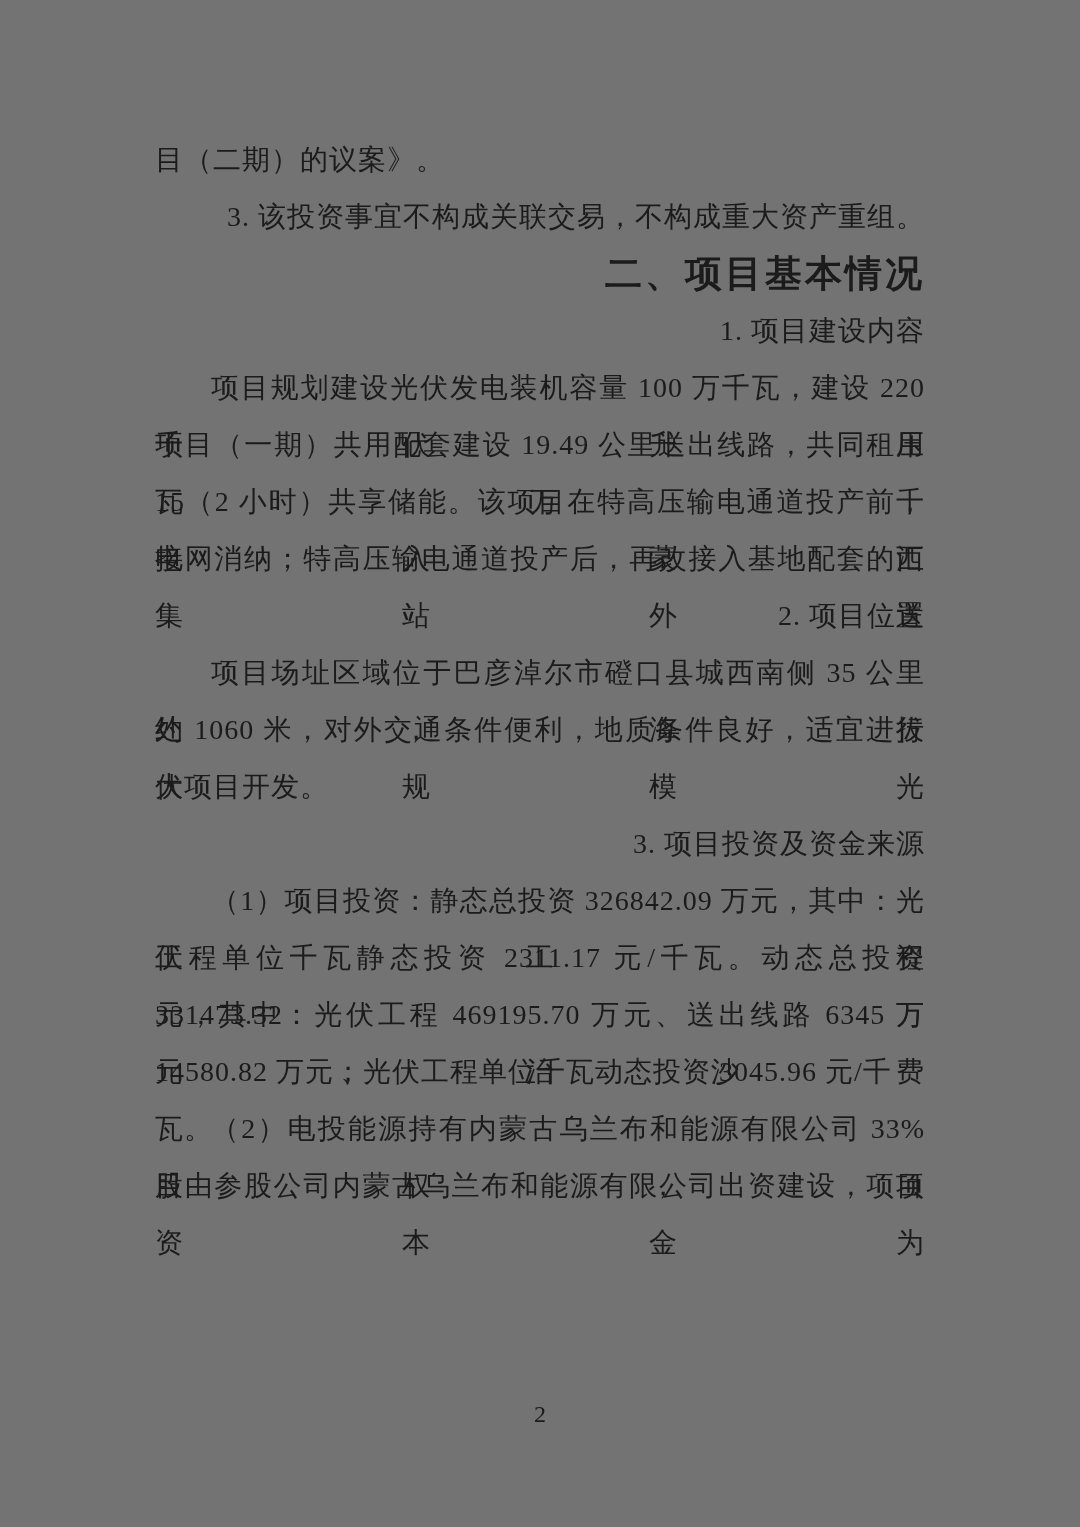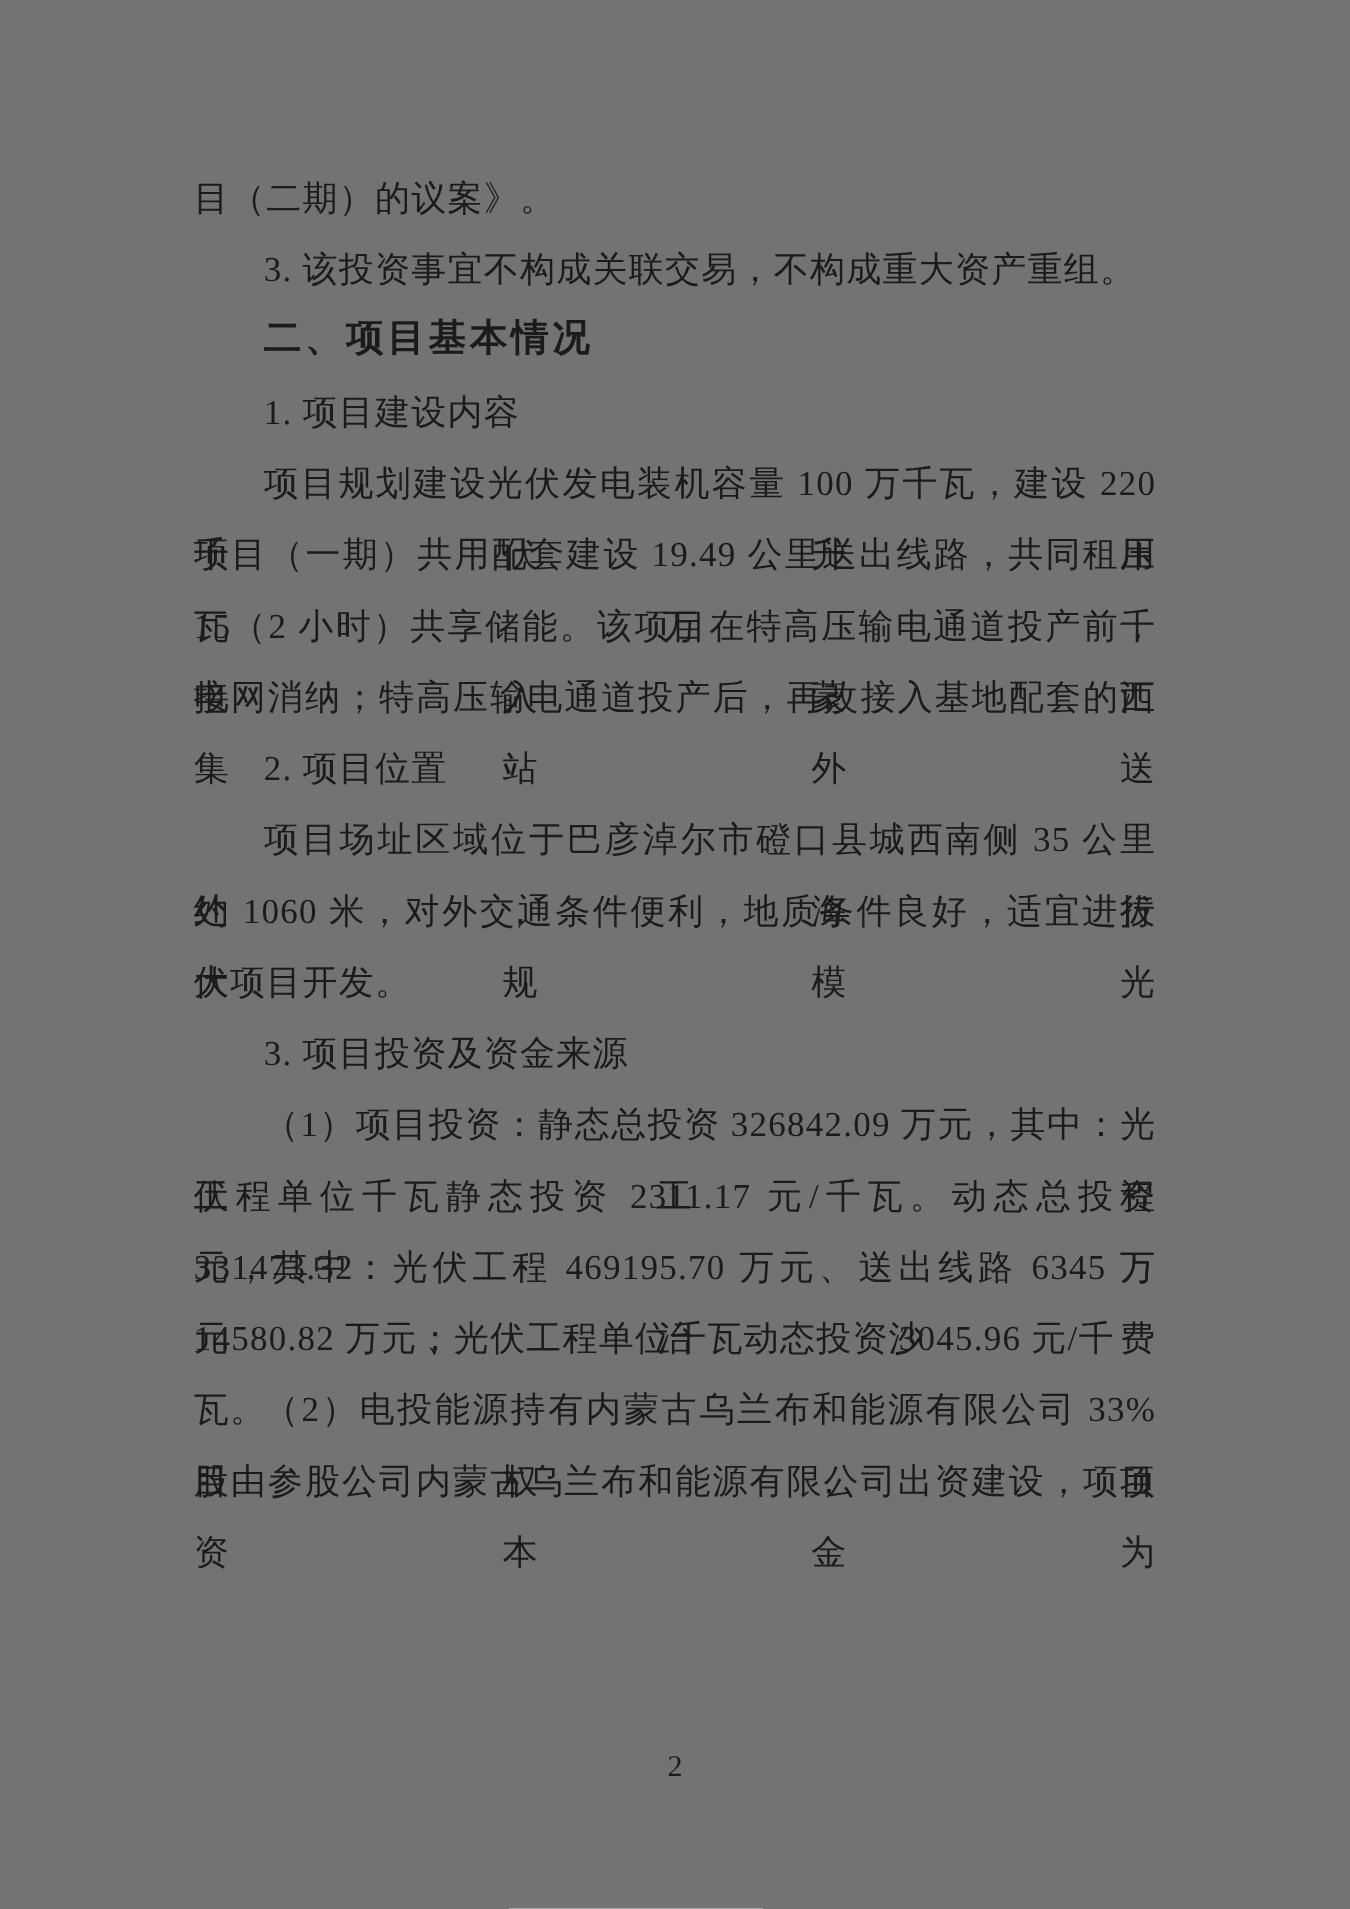--- a/index.html
+++ b/index.html
@@ -24,29 +24,30 @@
   }
   .line {
     height: 57px;
     line-height: 57px;
     font-size: 28px;
     letter-spacing: 1px;
     text-align: left;
   }
   .indent {
     text-indent: 56px;
+    text-align: right;
   }
   .fill {
     text-align: justify;
     text-align-last: justify;
   }
   .heading {
-    font-family: Liberation Mono, monospace;
+    font-family: Liberation Serif, serif;
     font-weight: bold;
-    font-size: 30px;
+    font-size: 37px;
     letter-spacing: 3px;
   }
   .pagenum {
     position: absolute;
     left: 0;
     top: 1386px;
     width: 100%;
     height: 57px;
     line-height: 57px;
     text-align: center;

